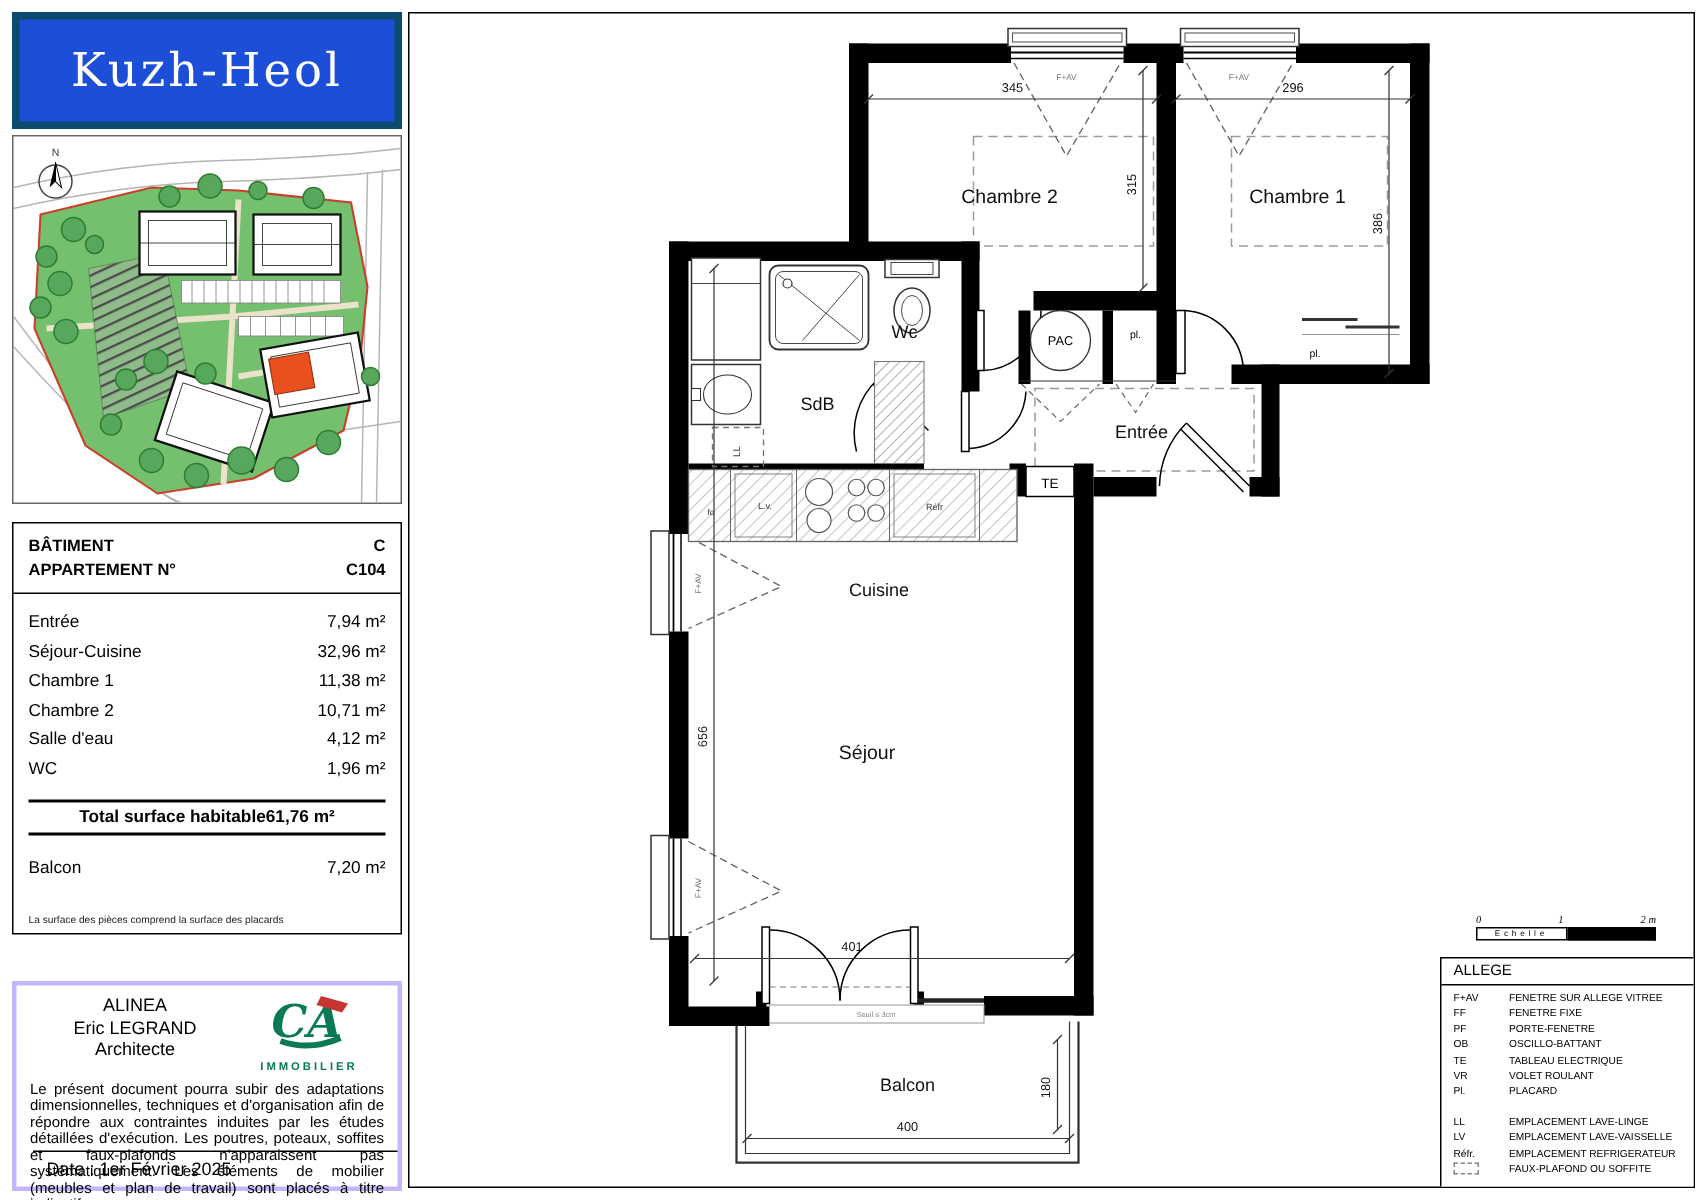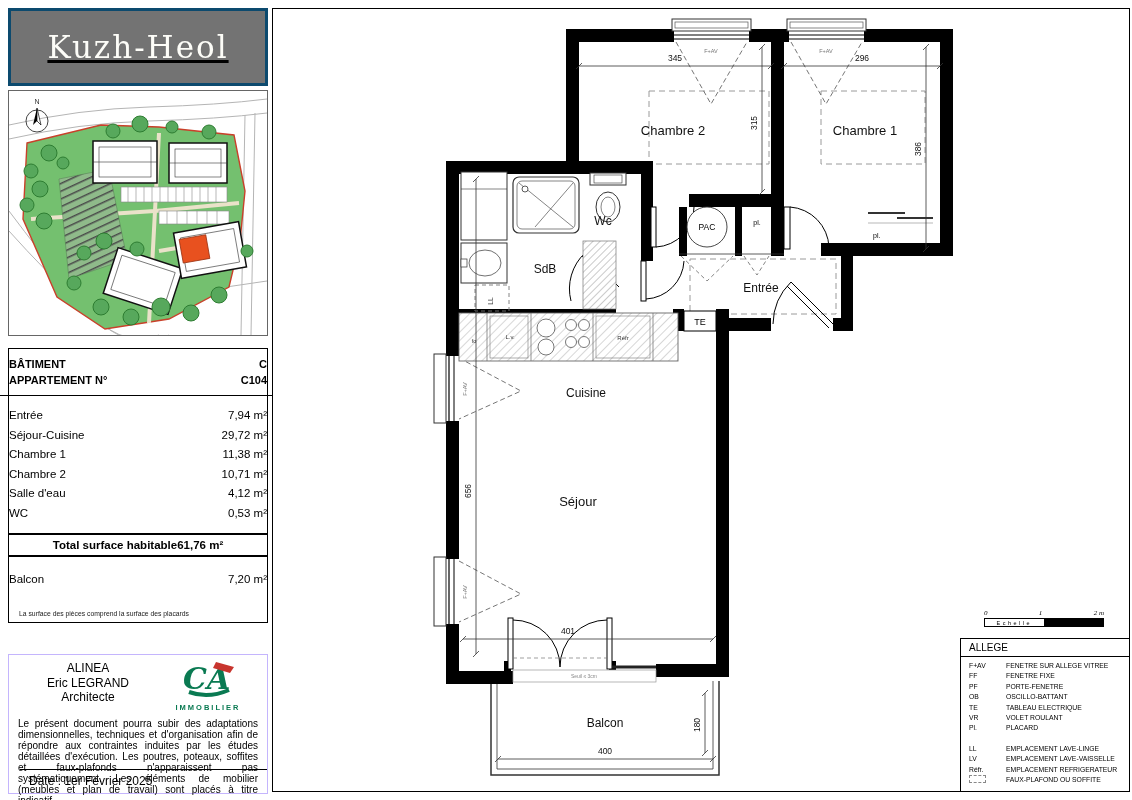--- a/index.html
+++ b/index.html
@@ -1,30 +1,30 @@
 <!DOCTYPE html>
 <html><head>
 <meta charset="utf-8">
 <style>
   html,body{margin:0;padding:0;background:#fff;}
   body{width:1132px;height:800px;position:relative;font-family:"Liberation Sans",sans-serif;color:#000;overflow:hidden;}
   .box{position:absolute;box-sizing:border-box;background:#fff;}
 
   
-  .brand{left:8px;top:8px;width:260px;height:78px;background:#737373;border:3px solid #0c4a6e;display:flex;align-items:center;justify-content:center;text-decoration:underline;}
+  .brand{left:8px;top:8px;width:260px;height:78px;background:#1d4ed8;border:5px solid #0c4a6e;display:flex;align-items:center;justify-content:center;}
   .brand-title{font-family:"DejaVu Serif",serif;font-size:31px;color:#fdfdf8;letter-spacing:2px;}
   .siteplan{left:8px;top:90px;width:260px;height:246px;border:1px solid #666;}
-  .infobox{left:8px;top:348px;width:260px;height:275px;border:1px solid #000;padding:8px 0;font-size:11px;}
+  .infobox{left:8px;top:348px;width:260px;height:275px;border:1px solid #000;padding:8px 10px;font-size:11px;}
   .info-row{display:flex;justify-content:space-between;font-weight:bold;line-height:15.5px;}
   .info-sep{border:none;border-top:1px solid #000;margin:7px -10px 10px -10px;}
   .area-row{display:flex;justify-content:space-between;line-height:19.5px;font-size:11.5px;}
   .total-row{display:flex;justify-content:center;font-weight:bold;font-size:11.5px;border-top:2px solid #000;border-bottom:2px solid #000;padding:4px 0;margin-top:10px;}
   .balcony-row{display:flex;justify-content:space-between;font-size:11.5px;margin-top:16px;}
   .foot-note{position:absolute;left:10px;bottom:5px;font-size:6.8px;color:#222;}
-  .archbox{left:8px;top:654px;width:260px;height:140px;border:1px solid #c4b5fd;padding:6px 9px 0 9px;}
+  .archbox{left:8px;top:654px;width:260px;height:140px;border:3px solid #c4b5fd;padding:6px 9px 0 9px;}
   .arch-head{display:flex;justify-content:space-between;align-items:flex-start;}
   .arch-id{width:120px;text-align:center;font-size:12px;line-height:14.5px;margin-left:10px;}
   .ca-logo{width:92px;text-align:center;margin-right:4px;}
   .ca-logo-text{font-size:7.5px;letter-spacing:2px;color:#0A7A52;font-weight:bold;}
   .disclaimer{font-size:10px;line-height:11px;text-align:justify;margin-top:6px;}
   .date-row{position:absolute;left:11px;right:0;bottom:0;border-top:1px solid #000;font-size:12px;padding:4px 9px 5px 9px;}
 
   
   .plan-panel{left:272px;top:8px;width:858px;height:784px;border:1px solid #000;}
   .plan-svg{position:absolute;left:0;top:0;}
@@ -176,41 +176,41 @@
   <hr class="info-sep">
   <div>
 
       <div class="area-row">
         <span>Entrée</span>
         <span>7,94 m²</span>
       </div>
 
       <div class="area-row">
         <span>Séjour-Cuisine</span>
-        <span>29,72 m²</span>
+        <span>32,96 m²</span>
       </div>
 
       <div class="area-row">
         <span>Chambre 1</span>
         <span>11,38 m²</span>
       </div>
 
       <div class="area-row">
         <span>Chambre 2</span>
         <span>10,71 m²</span>
       </div>
 
       <div class="area-row">
         <span>Salle d'eau</span>
         <span>4,12 m²</span>
       </div>
 
       <div class="area-row">
         <span>WC</span>
-        <span>0,53 m²</span>
+        <span>1,96 m²</span>
       </div>
     </div>
   <div class="total-row">
     <span>Total surface habitable</span>
     <span>61,76 m²</span>
   </div>
   <div class="balcony-row">
     <span>Balcon</span>
     <span>7,20 m²</span>
   </div>

